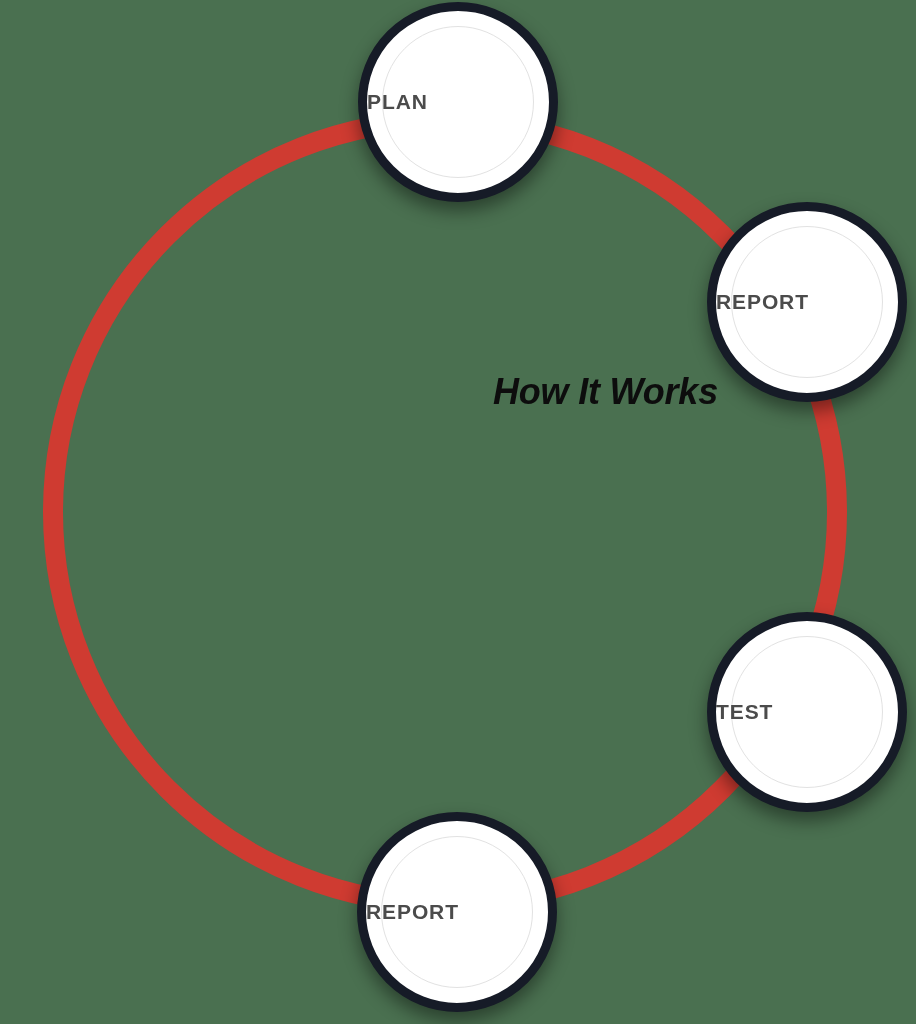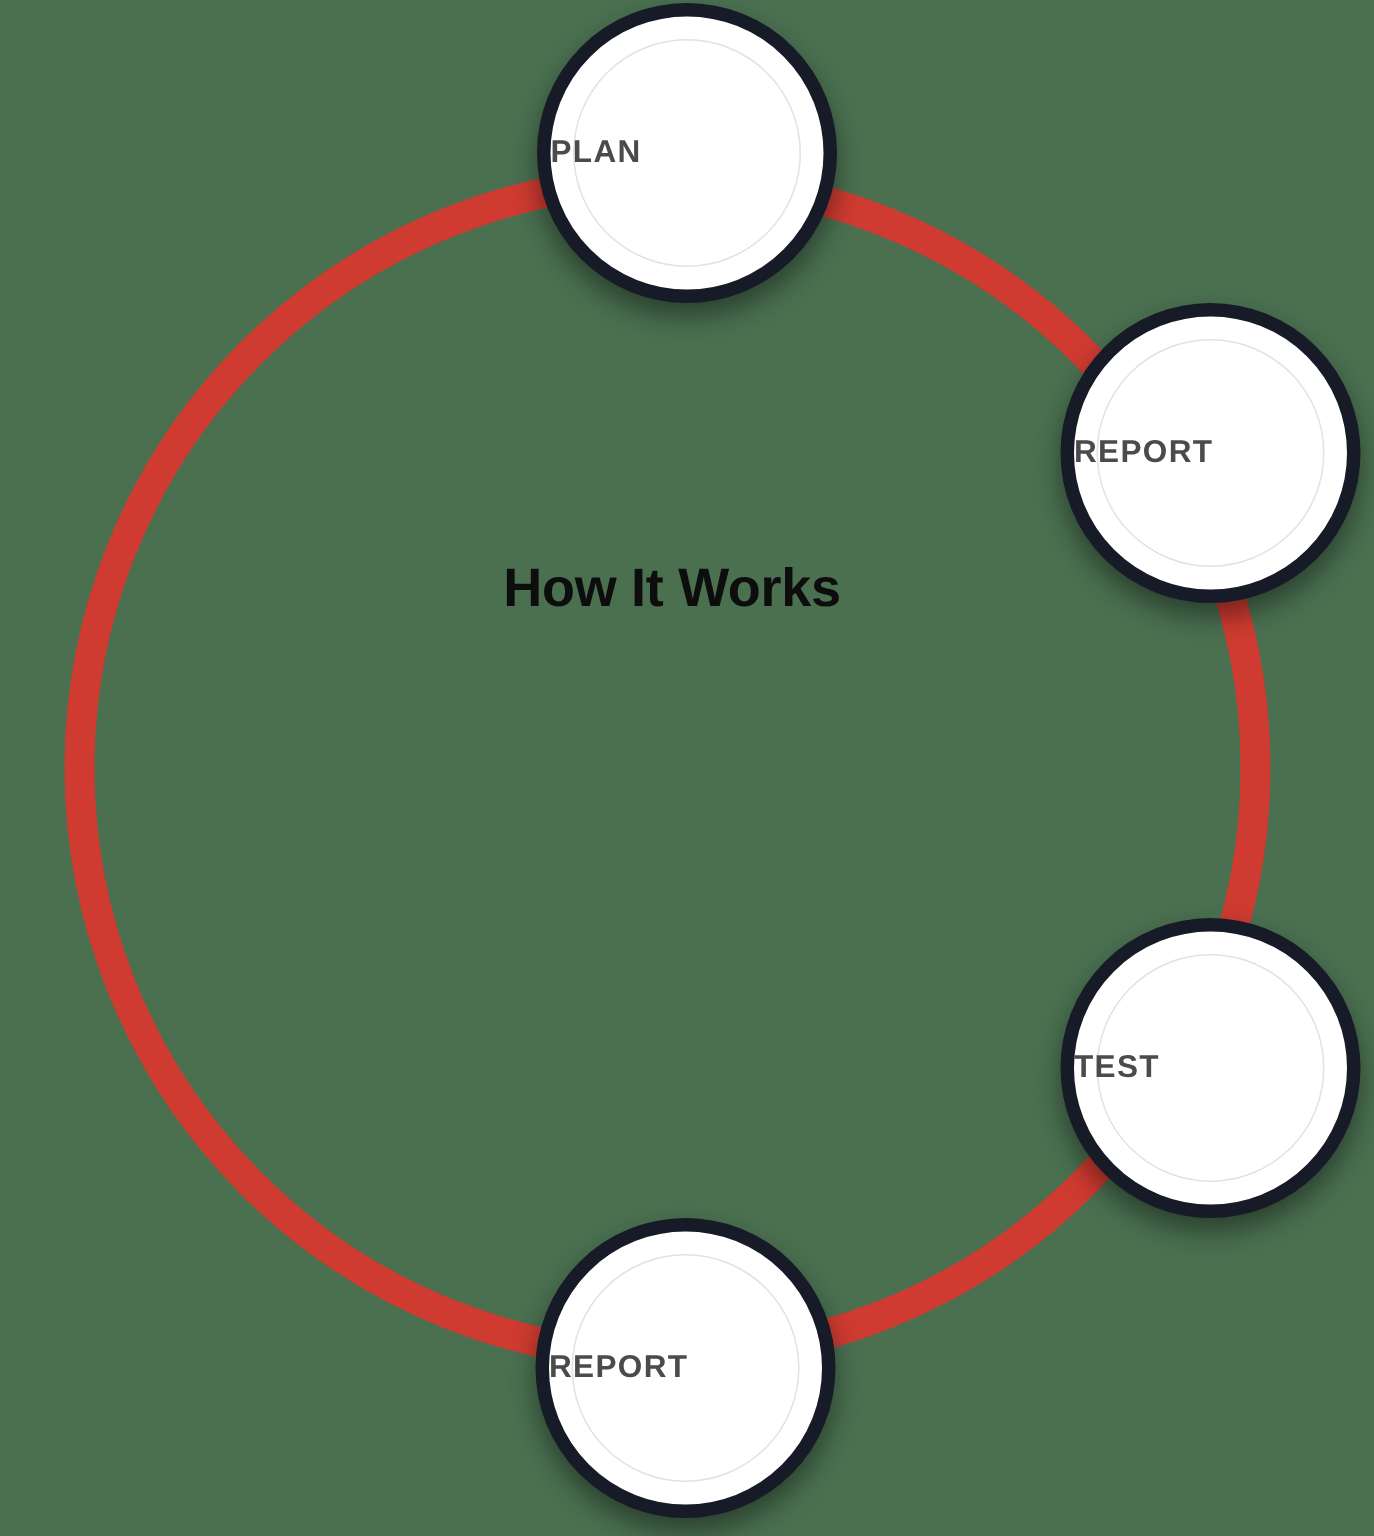--- a/index.html
+++ b/index.html
@@ -32,23 +32,24 @@
     height: 1024px;
     z-index: 1;
   }
 
   
   .center-text {
     position: absolute;
     left: 178px;
     top: 372px;
     width: 540px;
-    text-align: center;
+    text-align: right;
     z-index: 2;
     pointer-events: none;
+    font-style: italic;
   }
   .center-title {
     font-size: 36px;
     font-weight: bold;
     color: #0d0d0d;
     letter-spacing: -0.2px;
     margin: 0 0 16px 0;
     line-height: 1.1;
   }
   .center-body {

